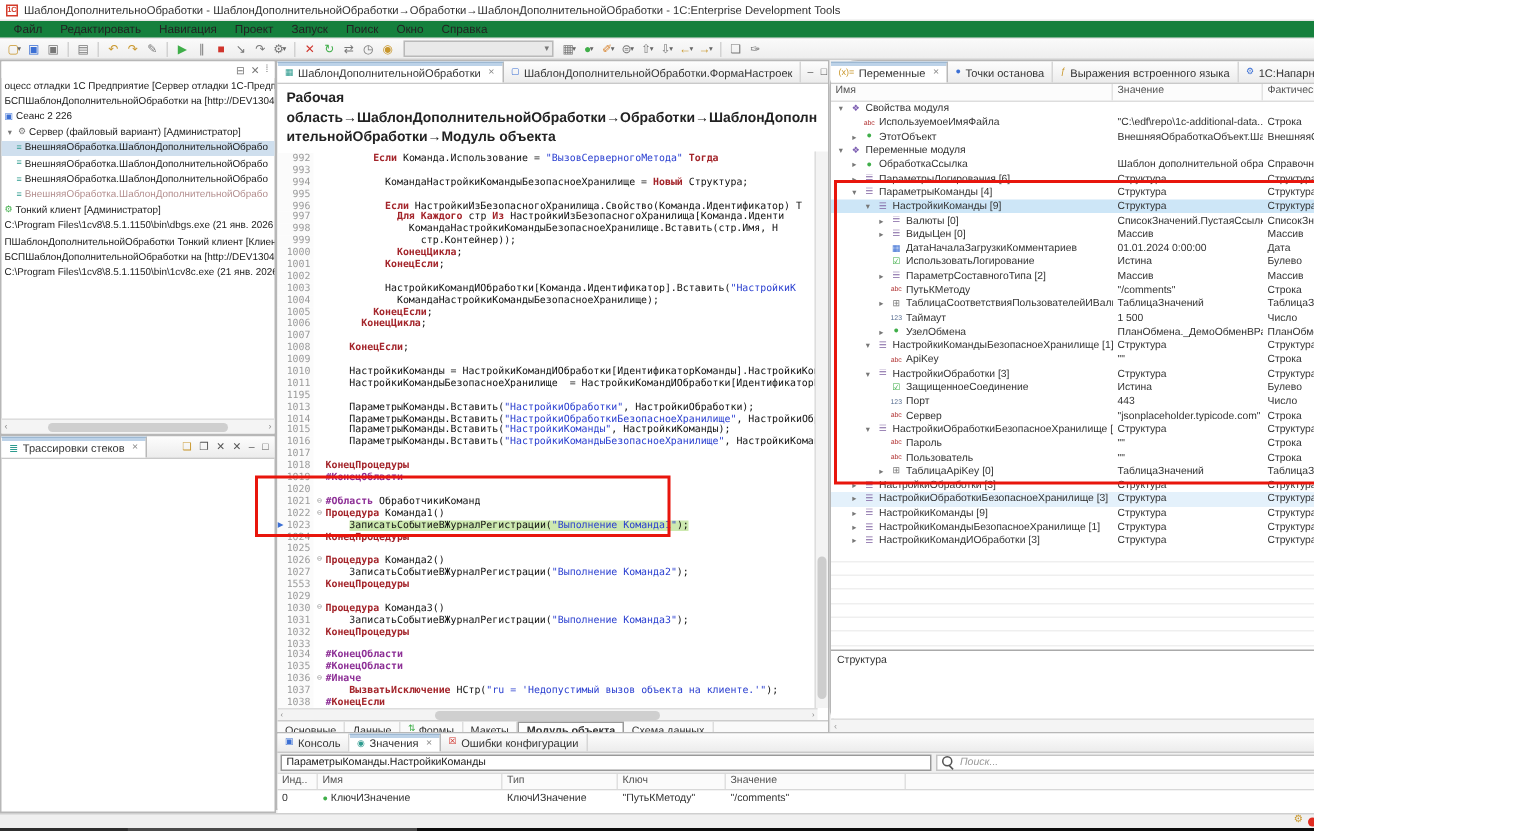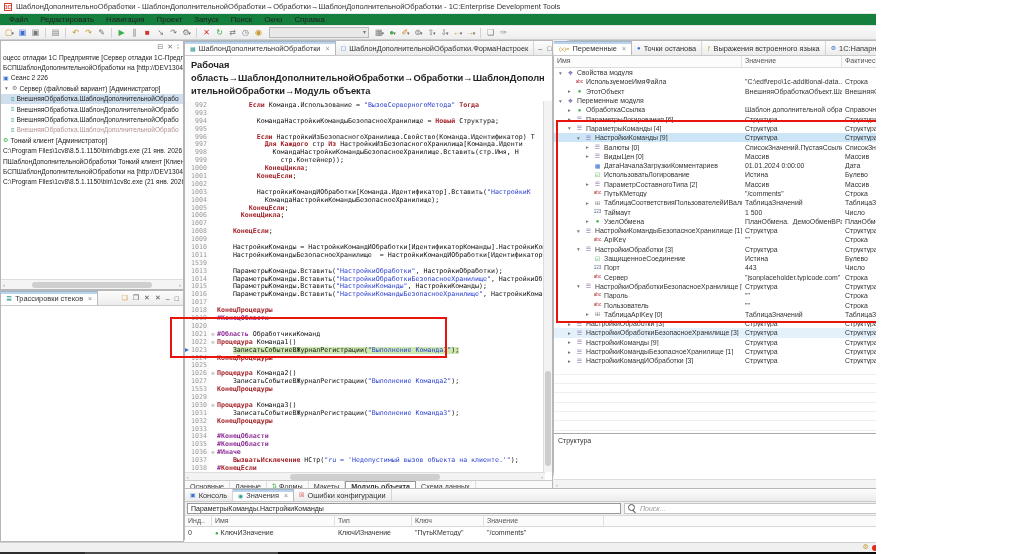--- a/index.html
+++ b/index.html
@@ -301,21 +301,21 @@
         <div class="cline "><span class="cnum">1002</span><span class="cfold"></span><span class="ctext"></span></div>
         <div class="cline "><span class="cnum">1003</span><span class="cfold"></span><span class="ctext">          НастройкиКомандИОбработки[Команда.Идентификатор].Вставить(<span class="str">"НастройкиК</span></span></div>
         <div class="cline "><span class="cnum">1004</span><span class="cfold"></span><span class="ctext">            КомандаНастройкиКомандыБезопасноеХранилище);</span></div>
         <div class="cline "><span class="cnum">1005</span><span class="cfold"></span><span class="ctext">        <span class="kw">КонецЕсли</span>;</span></div>
         <div class="cline "><span class="cnum">1006</span><span class="cfold"></span><span class="ctext">      <span class="kw">КонецЦикла</span>;</span></div>
         <div class="cline "><span class="cnum">1007</span><span class="cfold"></span><span class="ctext"></span></div>
         <div class="cline "><span class="cnum">1008</span><span class="cfold"></span><span class="ctext">    <span class="kw">КонецЕсли</span>;</span></div>
         <div class="cline "><span class="cnum">1009</span><span class="cfold"></span><span class="ctext"></span></div>
         <div class="cline "><span class="cnum">1010</span><span class="cfold"></span><span class="ctext">    НастройкиКоманды = НастройкиКомандИОбработки[ИдентификаторКоманды].НастройкиКоман</span></div>
         <div class="cline "><span class="cnum">1011</span><span class="cfold"></span><span class="ctext">    НастройкиКомандыБезопасноеХранилище  = НастройкиКомандИОбработки[ИдентификаторКом</span></div>
-        <div class="cline "><span class="cnum">1539</span><span class="cfold"></span><span class="ctext"></span></div>
+        <div class="cline "><span class="cnum">1195</span><span class="cfold"></span><span class="ctext"></span></div>
         <div class="cline "><span class="cnum">1013</span><span class="cfold"></span><span class="ctext">    ПараметрыКоманды.Вставить(<span class="str">"НастройкиОбработки"</span>, НастройкиОбработки);</span></div>
         <div class="cline "><span class="cnum">1014</span><span class="cfold"></span><span class="ctext">    ПараметрыКоманды.Вставить(<span class="str">"НастройкиОбработкиБезопасноеХранилище"</span>, НастройкиОбраб</span></div>
         <div class="cline "><span class="cnum">1015</span><span class="cfold"></span><span class="ctext">    ПараметрыКоманды.Вставить(<span class="str">"НастройкиКоманды"</span>, НастройкиКоманды);</span></div>
         <div class="cline "><span class="cnum">1016</span><span class="cfold"></span><span class="ctext">    ПараметрыКоманды.Вставить(<span class="str">"НастройкиКомандыБезопасноеХранилище"</span>, НастройкиКоманды</span></div>
         <div class="cline "><span class="cnum">1017</span><span class="cfold"></span><span class="ctext"></span></div>
         <div class="cline "><span class="cnum">1018</span><span class="cfold"></span><span class="ctext"><span class="kw">КонецПроцедуры</span></span></div>
         <div class="cline "><span class="cnum">1019</span><span class="cfold"></span><span class="ctext"><span class="dir">#КонецОбласти</span></span></div>
         <div class="cline "><span class="cnum">1020</span><span class="cfold"></span><span class="ctext"></span></div>
         <div class="cline "><span class="cnum">1021</span><span class="cfold">⊖</span><span class="ctext"><span class="dir">#Область</span> ОбработчикиКоманд</span></div>
         <div class="cline "><span class="cnum">1022</span><span class="cfold">⊖</span><span class="ctext"><span class="kw">Процедура</span> Команда1()</span></div>

